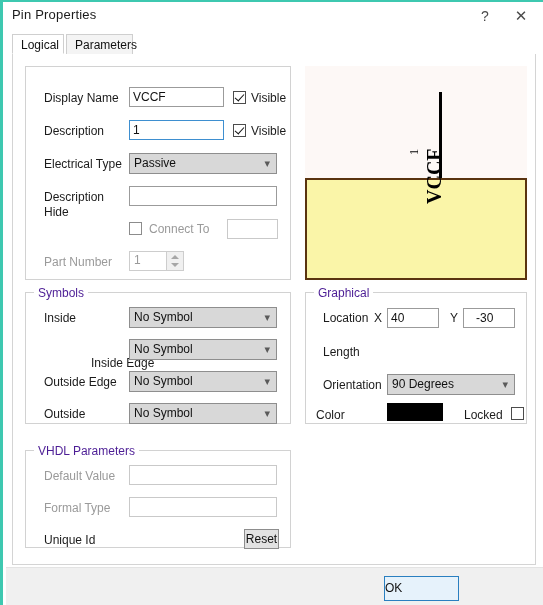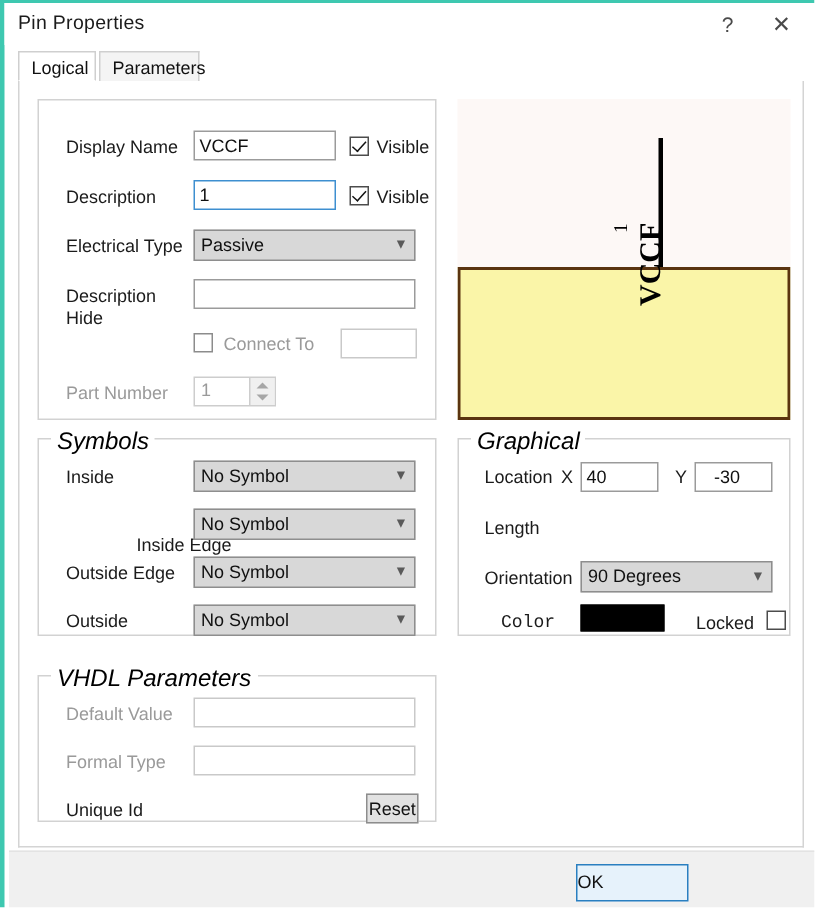--- a/index.html
+++ b/index.html
@@ -114,23 +114,22 @@
     position: absolute;
     box-sizing: border-box;
     border: 1px solid #d2d2d2;
   }
   .group > .legend {
     position: absolute;
     top: -7px;
     left: 8px;
     background: #ffffff;
     padding: 0 4px;
-    font-size: 16px;
-    color: #000000;
-    font-style: italic;
+    font-size: 12px;
+    color: #4c1d95;
   }
 
   
   .lbl {
     position: absolute;
     font-size: 12px;
     color: #1b1b1b;
     white-space: nowrap;
   }
   .lbl.dis { color: #9a9a9a; }
@@ -433,21 +432,21 @@
       <div class="txt" style="left:157px; top:15px; width:52px;padding-left:12px;">-30</div>
 
       <span class="lbl" style="left:17px; top:52px;">Length</span>
 
       <span class="lbl" style="left:17px; top:85px;">Orientation</span>
       <div class="combo" style="left:81px; top:81px; width:128px;">
         <span>90 Degrees</span>
         <span class="arrow">▾</span>
       </div>
 
-      <span class="lbl" style="left:28px; top:115px;font-family:Liberation Mono, monospace;">Color</span>
+      <span class="lbl" style="left:10px; top:115px;">Color</span>
       <div class="swatch" style="left:81px; top:110px; width:56px; height:18px; background:#000000;"></div>
       <span class="lbl" style="left:158px; top:115px;">Locked</span>
       <div class="cb" style="left:205px; top:114px;"></div>
     </div>
 
     <div class="group" style="left:12px; top:396px; width:266px; height:98px;">
       <span class="legend">VHDL Parameters</span>
 
       <span class="lbl dis" style="left:18px; top:18px;">Default Value</span>
       <div class="txt soft" style="left:103px; top:14px; width:148px;"></div>

